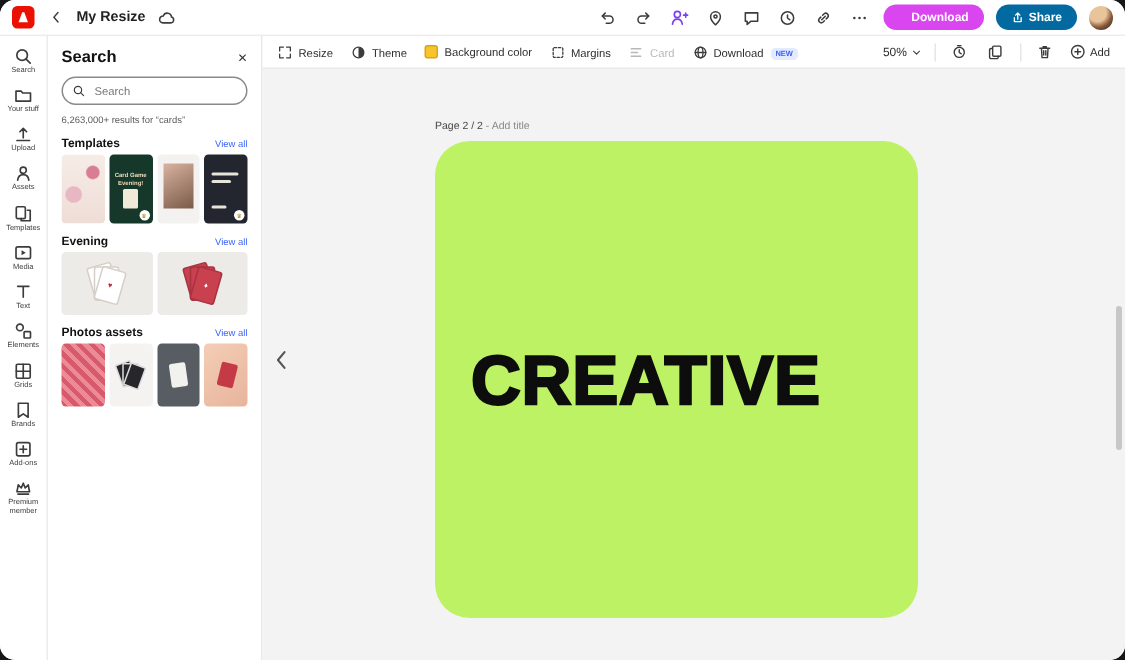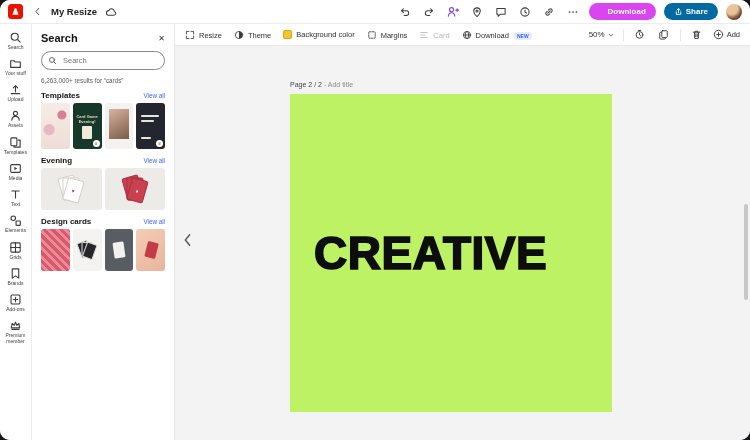--- a/index.html
+++ b/index.html
@@ -110,21 +110,21 @@
   .swatch{width:9px;height:9px;border-radius:2px;background:#f7c52b;border:1px solid #d9a514;box-sizing:border-box;}
   .new-badge{font-size:5px;font-weight:700;color:#3b63f6;background:#e4ebff;
       padding:1px 3px;border-radius:3px;margin-left:1px;}
   .ct-right{margin-left:auto;display:flex;align-items:center;gap:8px;}
   .zoom{display:flex;align-items:center;gap:2px;font-size:8px;color:#2e2e2e;cursor:pointer;}
   .vsep{width:1px;height:12px;background:#e6e6e6;}
   .addbtn{display:flex;align-items:center;gap:3px;font-size:7.5px;color:#2e2e2e;cursor:pointer;}
   .page-label{position:absolute;left:115px;top:57px;font-size:7px;color:#444;}
   .page-label .suffix{color:#8a8a8a;}
   .page{position:absolute;left:115px;top:70px;width:322px;height:318px;
-      display:flex;flex-direction:column;justify-content:center;padding-left:24px;box-sizing:border-box;}
+      display:flex;flex-direction:column;justify-content:center;padding-left:24px;box-sizing:border-box;border-radius:23px;}
   .page-line{font-weight:700;font-size:46px;line-height:0.93;color:#0d0d0d;
       -webkit-text-stroke:1.7px #0d0d0d;letter-spacing:0.5px;}
   .collapse{position:absolute;left:5px;top:204px;width:15px;height:24px;display:flex;
       align-items:center;justify-content:center;cursor:pointer;}
   .scrollbar{position:absolute;right:2px;top:180px;width:4px;height:96px;border-radius:2px;
       background:#c7c7c9;cursor:pointer;}
 </style>
 </head>
 <body>
 
@@ -353,21 +353,21 @@
               <span class="pcard pc2"></span>
               <span class="pcard pc3"></span>
           </div>
         </div>
       </div>
 
 
 
       <div class="section">
         <div class="sec-head">
-          <span class="sec-title">Design cards</span>
+          <span class="sec-title">Photos assets</span>
           <span class="view-all">View all</span>
         </div>
         <div class="thumbs">
           <div class="thumb h42 d1"></div>
           <div class="thumb h42 d2">
             <span class="dcard dc1"></span>
               <span class="dcard dc2"></span>
               <span class="dcard dc3"></span>
           </div>
           <div class="thumb h42 d3">

